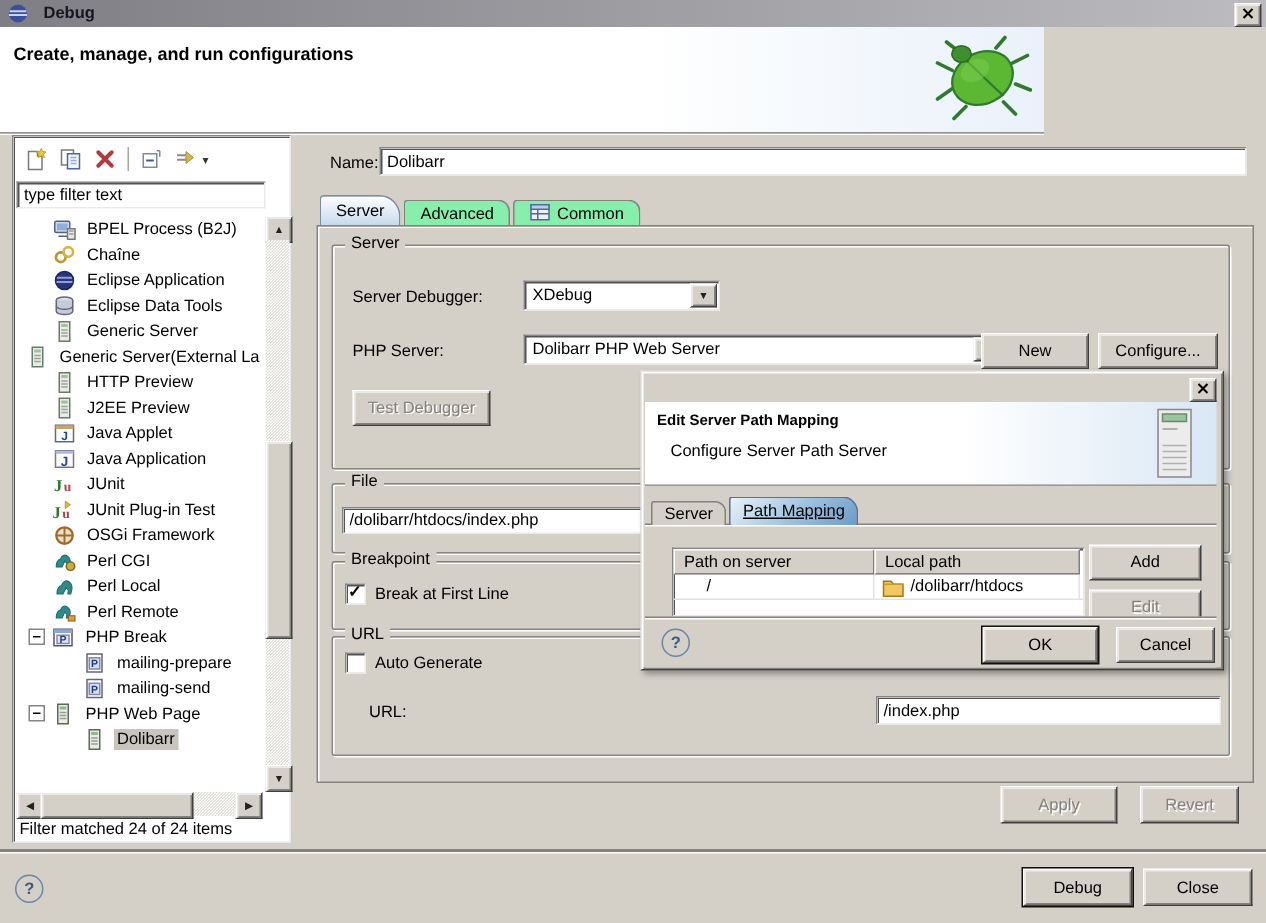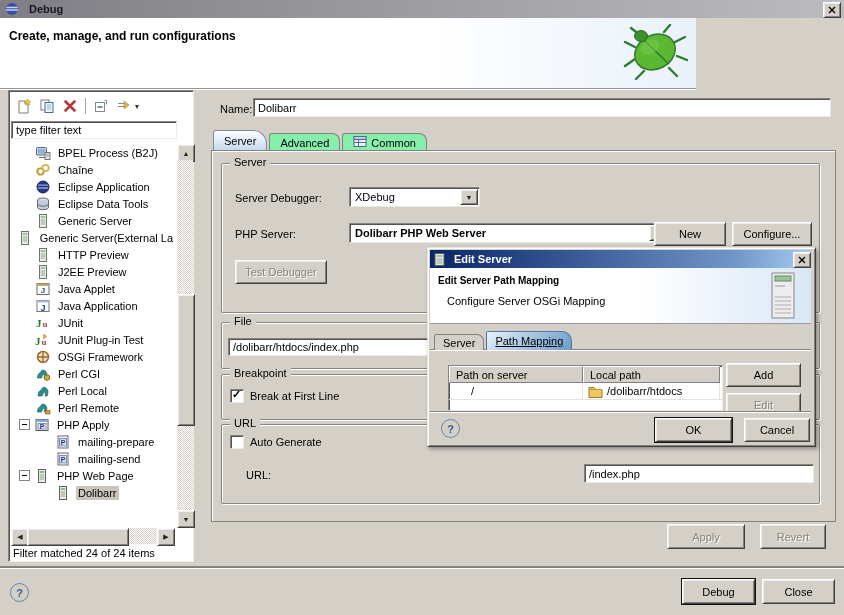--- a/index.html
+++ b/index.html
@@ -351,21 +351,21 @@
           <span class="texp"></span>
           <span class="tpad" style="width: 4px;"></span>
           <span class="ticon">
             <svg width="16" height="16" viewBox="0 0 16 16">
               <rect x="2" y="2.5" width="12" height="11" fill="#fff" stroke="#556"></rect>
               <rect x="2" y="2.5" width="12" height="2.5" fill="#88a8d8"></rect>
               <rect x="4" y="6.5" width="8" height="5.5" fill="#dde6f4" stroke="#88a"></rect>
               <text x="8" y="11.5" font-size="7" font-weight="bold" fill="#223a8a" text-anchor="middle" font-family="sans-serif">P</text>
             </svg>
           </span>
-          <span class="tlabel">PHP Apply</span>
+          <span class="tlabel">PHP Break</span>
         </div>
         <div class="trow">
           <span class="tpad" style="width: 44px;"></span>
           <span class="ticon">
             <svg width="16" height="16" viewBox="0 0 16 16">
               <rect x="3" y="2" width="10" height="12" fill="#fff" stroke="#667"></rect>
               <rect x="4.5" y="4.5" width="7" height="7.5" fill="#cfe0f4" stroke="#88a"></rect>
               <text x="8" y="10.8" font-size="7" font-weight="bold" fill="#223a8a" text-anchor="middle" font-family="sans-serif">P</text>
             </svg>
           </span>
@@ -455,21 +455,21 @@
     <div class="content">
 
       <div class="group" style="left:9px;top:12px;width:597px;height:148px;">
         <span class="legend">Server</span>
         <span class="lbl" style="left:13px;top:28px;">Server Debugger:</span>
         <div class="combo" style="left:127px;top:23px;width:131px;text-decoration:underline;">
           <span class="ct">XDebug</span>
           <span class="cbn raised sbtn">▼</span>
         </div>
         <span class="lbl" style="left:13px;top:64px;">PHP Server:</span>
-        <div class="combo" style="left:127px;top:59px;width:320px;font-weight:bold;">
+        <div class="combo" style="left:127px;top:59px;width:320px;">
           <span class="ct">Dolibarr PHP Web Server</span>
           <span class="cbn raised sbtn">▼</span>
         </div>
         <div class="btn abs" style="left:432px;top:58px;width:70px;height:22px;">
           <span>New</span>
         </div>
         <div class="btn abs" style="left:510px;top:58px;width:78px;height:22px;">
           <span>Configure...</span>
         </div>
         <div class="btn abs disabled" style="left:13px;top:96px;width:90px;height:22px;">
@@ -512,38 +512,28 @@
   <div class="abs groove"></div>
   <div class="abs helpbtn" style="left:10px;top:583px;">?</div>
   <div class="btn abs default" style="left:682px;top:579px;width:71px;height:23px;">
     <span>Debug</span>
   </div>
   <div class="btn abs" style="left:762px;top:579px;width:71px;height:23px;">
     <span>Close</span>
   </div>
 
   <div class="abs dialog">
-    <div class="dtitle">
-      <span class="ticon" style="width:12px;height:14px;">
-          <svg width="11" height="13" viewBox="0 0 11 13">
-            <rect x="1" y="0.5" width="9" height="12" fill="#e6e9e2" stroke="#55634f"></rect>
-            <rect x="2.5" y="2" width="6" height="2" fill="#9fc29f"></rect>
-            <path d="M2.5 6h6M2.5 8h6M2.5 10h6" stroke="#98a298"></path>
-          </svg>
-        </span>
-      <span class="t">Edit Server</span>
-    </div>
     <div class="abs winbtn raised" style="right:4px;top:4px;z-index:5;">
       <span><svg width="8" height="8" viewBox="0 0 8 8">
             <path d="M1 1l6 6M7 1L1 7" stroke="#000" stroke-width="1.4"></path>
           </svg></span>
     </div>
     <div class="dheader">
       <div class="abs" style="left:8px;top:7px;font-weight:bold;font-size:10px;">Edit Server Path Mapping</div>
-      <div class="abs" style="left:17px;top:27px;">Configure Server OSGi Mapping</div>
+      <div class="abs" style="left:17px;top:27px;">Configure Server Path Server</div>
       <span class="abs" style="right:10px;top:4px;"><svg width="36" height="47" viewBox="0 0 36 47">
             <rect x="7" y="1" width="22" height="45" fill="#ececec" stroke="#88888a"></rect>
             <rect x="10" y="4" width="16" height="5" fill="#9cc49c" stroke="#6a8a6a"></rect>
             <path d="M10 14h10" stroke="#9a9a9a"></path>
             <path d="M10 25h16M10 29h16M10 33h16M10 37h16M10 41h16" stroke="#b0b0b0"></path>
           </svg></span>
     </div>
     <div class="dtabs">
       <div class="dtab">
         <span>Server</span>

